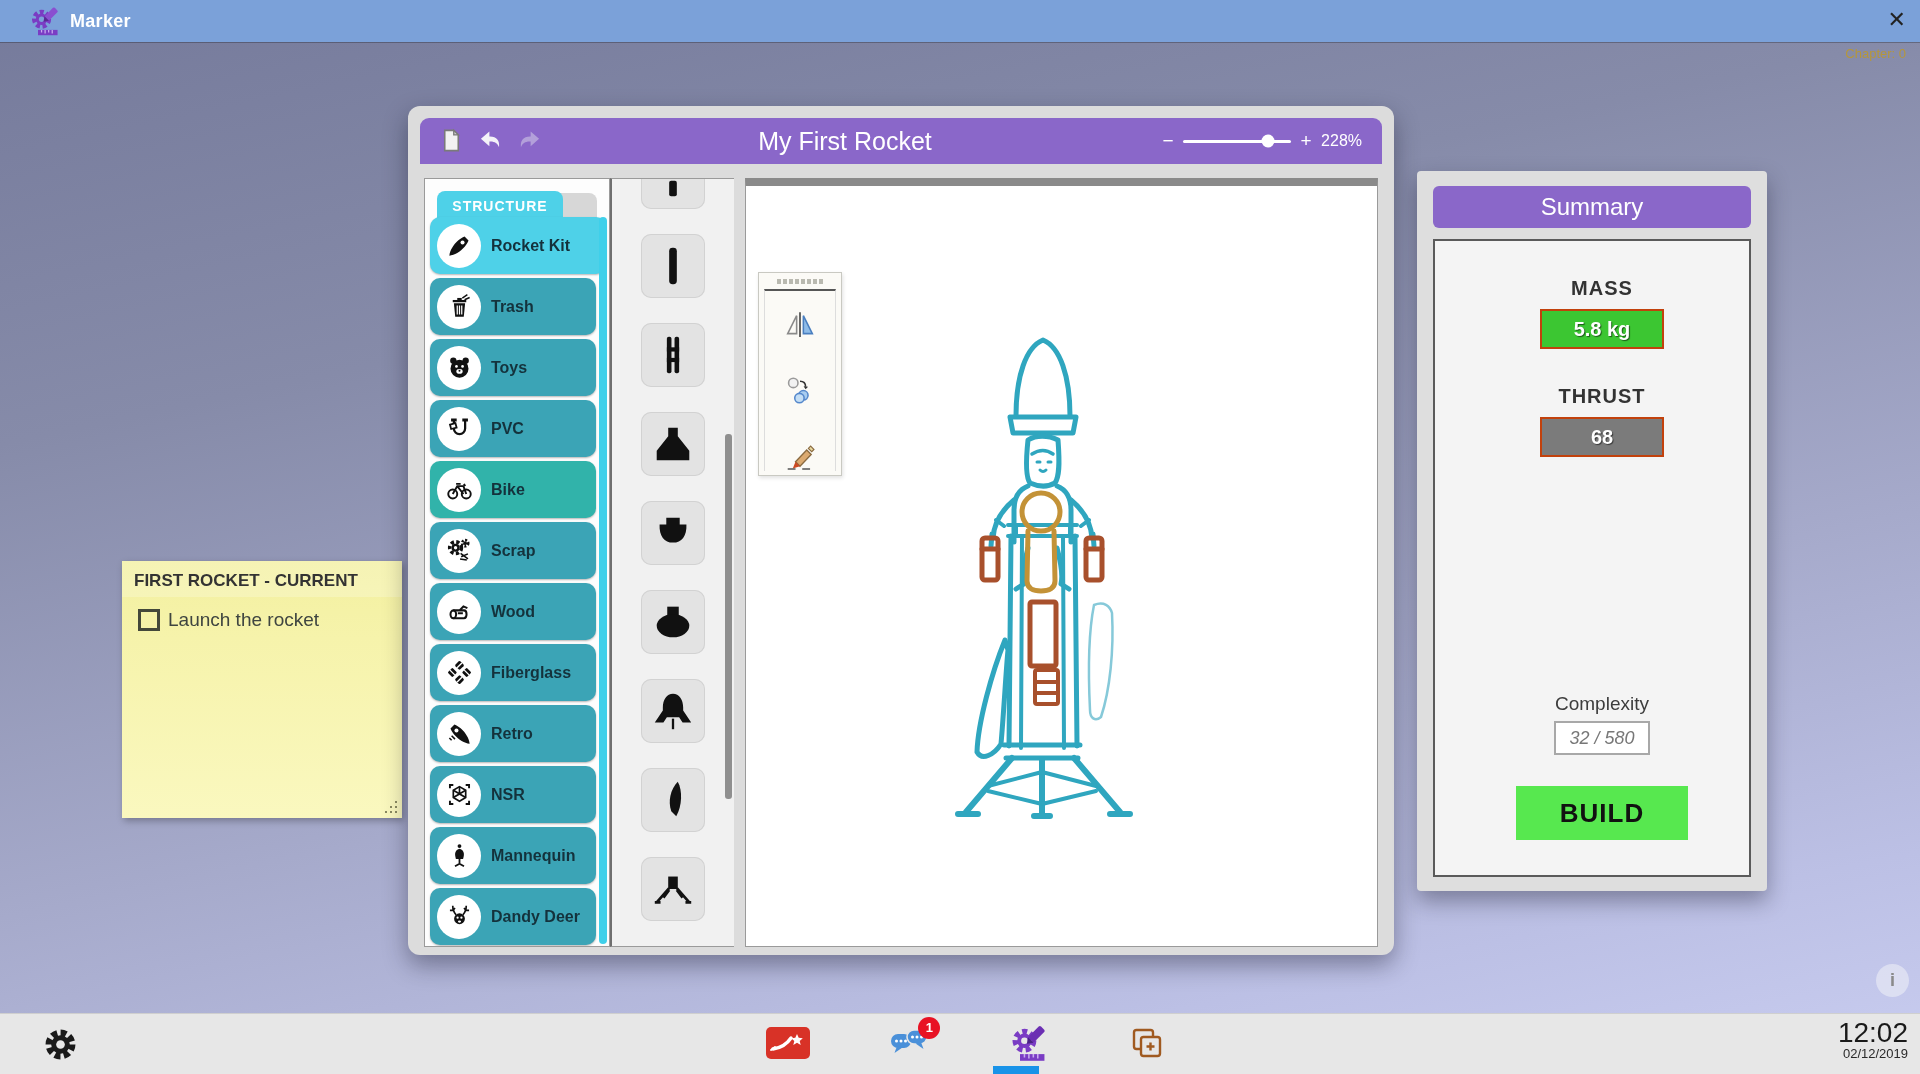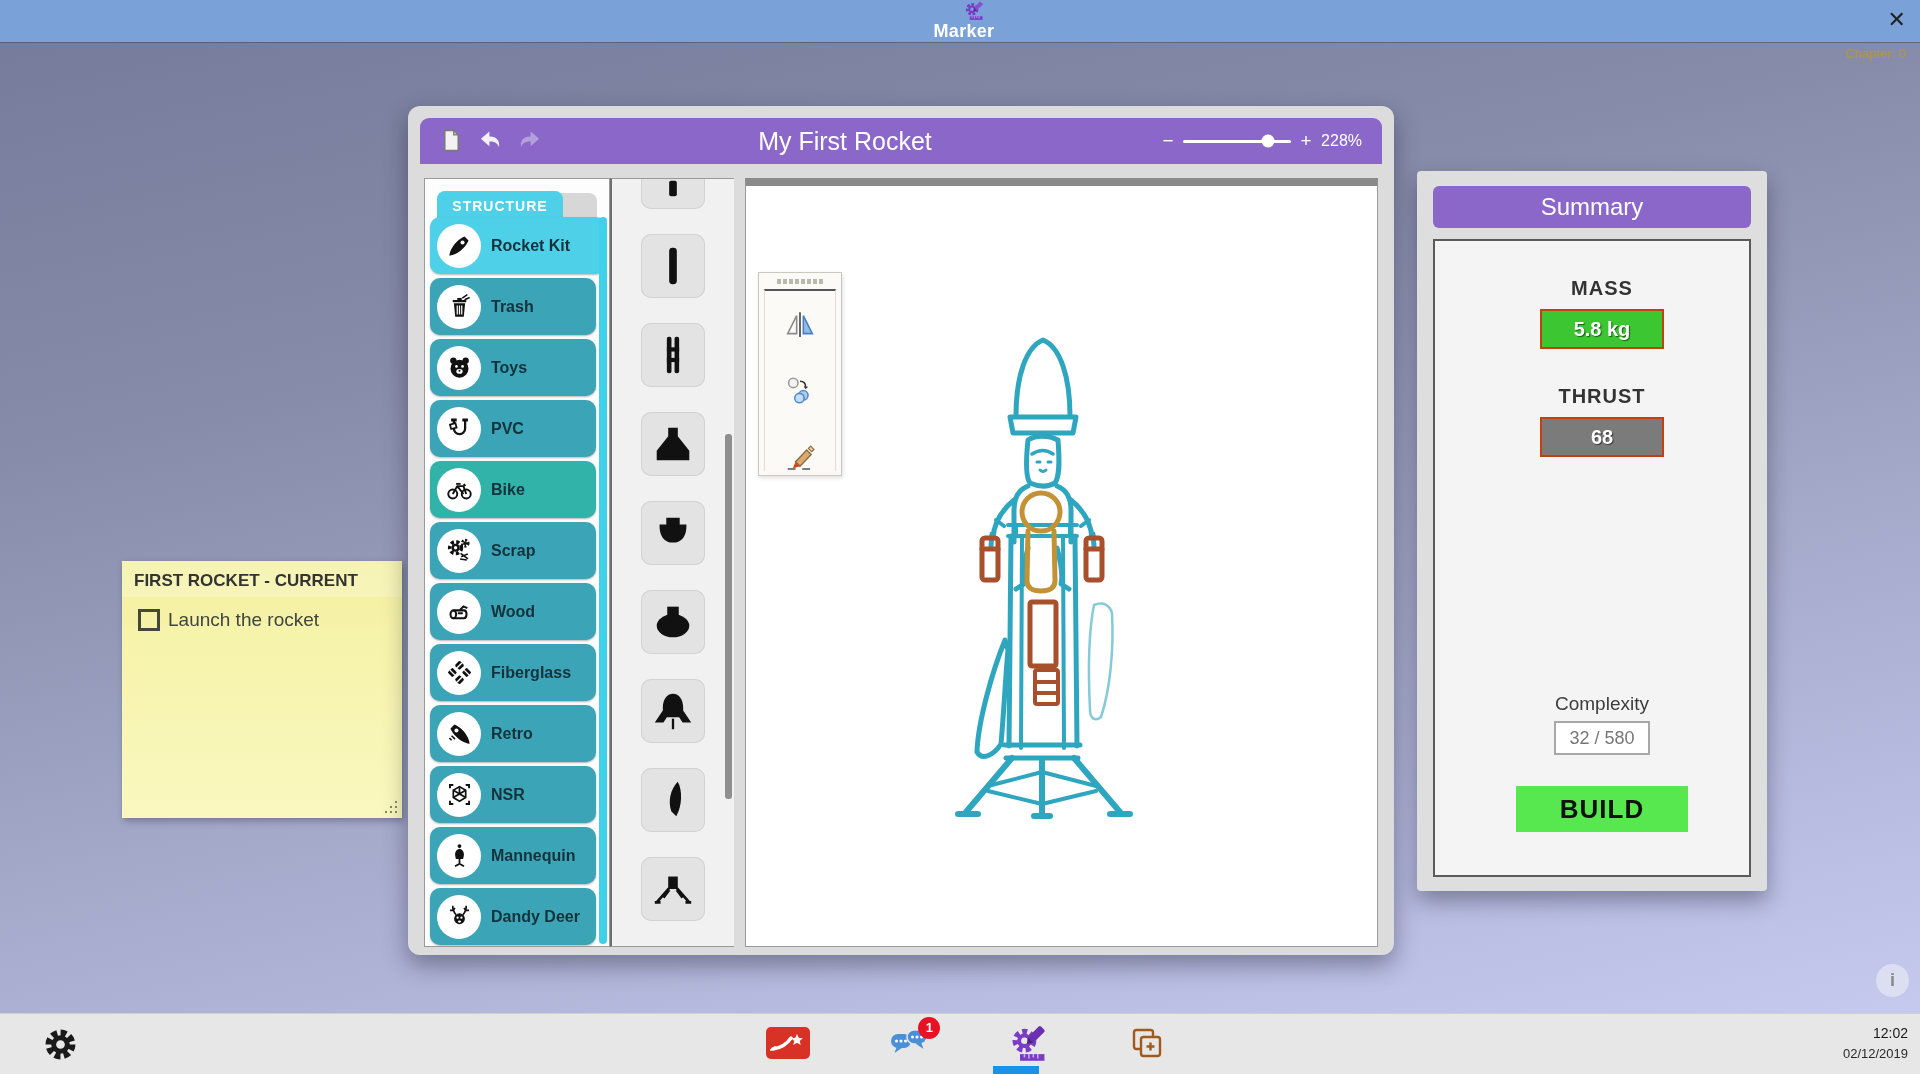--- a/index.html
+++ b/index.html
@@ -4,21 +4,21 @@
 <style>
   * { box-sizing: border-box; margin:0; padding:0; }
   html,body { width:1920px; height:1074px; }
   body {
     font-family:"Liberation Sans",sans-serif;
     position:relative; overflow:hidden;
     background:linear-gradient(168deg,#757a9b 0%,#868ba9 30%,#a6aacb 62%,#bcc0e5 85%,#c9cdf0 100%);
   }
   
   .topbar { position:absolute; left:0; top:0; width:1920px; height:42px;
-    background:#7ba1d9; display:flex; align-items:center; box-shadow:0 1px 0 rgba(0,0,0,.25); z-index:50;flex-direction:column;}
+    background:#7ba1d9; display:flex; align-items:center; box-shadow:0 1px 0 rgba(0,0,0,.25); z-index:50;}
   .topbar .logo { margin-left:30px; width:32px; height:32px; }
   .topbar .appname { color:#fff; font-size:18px; font-weight:700; margin-left:8px; letter-spacing:.3px;}
   .closebtn { position:absolute; right:14px; top:6px; font-size:22px; color:#222; cursor:pointer; line-height:28px;}
   .chapter { position:absolute; right:14px; top:46px; color:#b5973c; font-size:13px; z-index:5;}
   
   .win { position:absolute; left:408px; top:106px; width:986px; height:849px;
     background:#dcdcdc; border-radius:12px; box-shadow:0 10px 24px rgba(20,20,40,.4); z-index:10;}
   .titlebar { position:absolute; left:12px; top:12px; width:962px; height:46px;
     background:#8a67c9; border-radius:9px 9px 0 0; }
   .tb-tools { position:absolute; left:18px; top:9px; display:flex; gap:12px; align-items:center;}
@@ -82,22 +82,22 @@
   .sum-body { position:absolute; left:16px; top:68px; width:318px; height:638px;
     background:#f4f4f4; border:2px solid #5a5a5a; text-align:center; padding-left:20px;}
   .sum-lbl { margin-top:36px; font-size:20px; font-weight:700; color:#333; letter-spacing:1px;}
   .sum-box { width:124px; height:40px; margin:9px auto 0 auto; border:2px solid #c2410c;
     color:#fff; font-size:20px; font-weight:700; line-height:36px;
     text-shadow:1px 1px 1px rgba(0,0,0,.55);}
   .sum-box.mass { background:#3cc632;}
   .sum-box.thrust { background:#7b7b7b;}
   .cx-lbl { position:absolute; left:20px; right:0; top:452px; font-size:19px; color:#3d3d3d;}
   .cx-box { position:absolute; left:50%; top:480px; margin-left:-38px; width:96px; height:34px;
-    background:#fff; border:2px solid #a8a8a8; color:#777; font-size:18px; line-height:30px; text-align:center;}
-  .build-btn { position:absolute; left:50%; top:545px; margin-left:-76px; width:172px; height:46px;
+    background:#fff; border:2px solid #a8a8a8; color:#777; font-size:18px; line-height:30px; text-align:center;font-style:italic;}
+  .build-btn { position:absolute; left:50%; top:545px; margin-left:-76px; width:172px; height:54px;
     background:#57e84f; border:none; color:#111; font-family:inherit; font-size:26px; font-weight:800;
     letter-spacing:1px; cursor:pointer;}
   
   .note { position:absolute; left:122px; top:561px; width:280px; height:257px;
     background:linear-gradient(180deg,#f3f09f 0%,#f6f3ab 30%,#faf8bf 100%);
     box-shadow:2px 3px 7px rgba(0,0,0,.28); z-index:8;}
   .note-title { padding:10px 16px 6px 12px; font-size:17px; font-weight:700; color:#333;
     background:rgba(255,255,255,.22);}
   .note-row { display:flex; align-items:center; margin:12px 0 0 16px; gap:8px;}
   .note-check { width:22px; height:22px; border:3px solid #44483a; background:transparent; cursor:pointer;}
@@ -108,21 +108,21 @@
   .taskbar { position:absolute; left:0; bottom:0; width:1920px; height:61px; background:#e7e7e7;
     border-top:1px solid #cfcfcf; z-index:40;}
   .tb-gear { position:absolute; left:44px; top:14px; width:33px; height:33px; cursor:pointer;}
   .tb-icons { position:absolute; left:765px; top:10px; width:400px; height:42px;
     display:flex; justify-content:space-between; align-items:center;}
   .tb-app { position:relative; cursor:pointer;}
   .badge { position:absolute; right:-10px; top:-9px; width:22px; height:22px; background:#e81224;
     border-radius:50%; color:#fff; font-size:13px; font-weight:700; text-align:center; line-height:22px;}
   .active-bar { position:absolute; left:993px; bottom:0; width:46px; height:8px; background:#1993e8;}
   .clock { position:absolute; right:12px; top:6px; text-align:right; color:#1a1a1a;}
-  .clock .time { font-size:14px; line-height:26px;}
+  .clock .time { font-size:28px; line-height:26px;}
   .clock .date { font-size:13px; color:#2a2a2a;}
   .info-circle { position:absolute; left:1876px; top:964px; width:33px; height:33px; border-radius:50%;
     background:rgba(250,250,250,.45); color:#8a8a8a; font-size:18px; font-weight:700;
     text-align:center; line-height:33px; z-index:6;}
 </style>
 </head>
 <body>
 
 <div class="topbar">
   <svg class="logo" viewBox="0 0 36 36">

